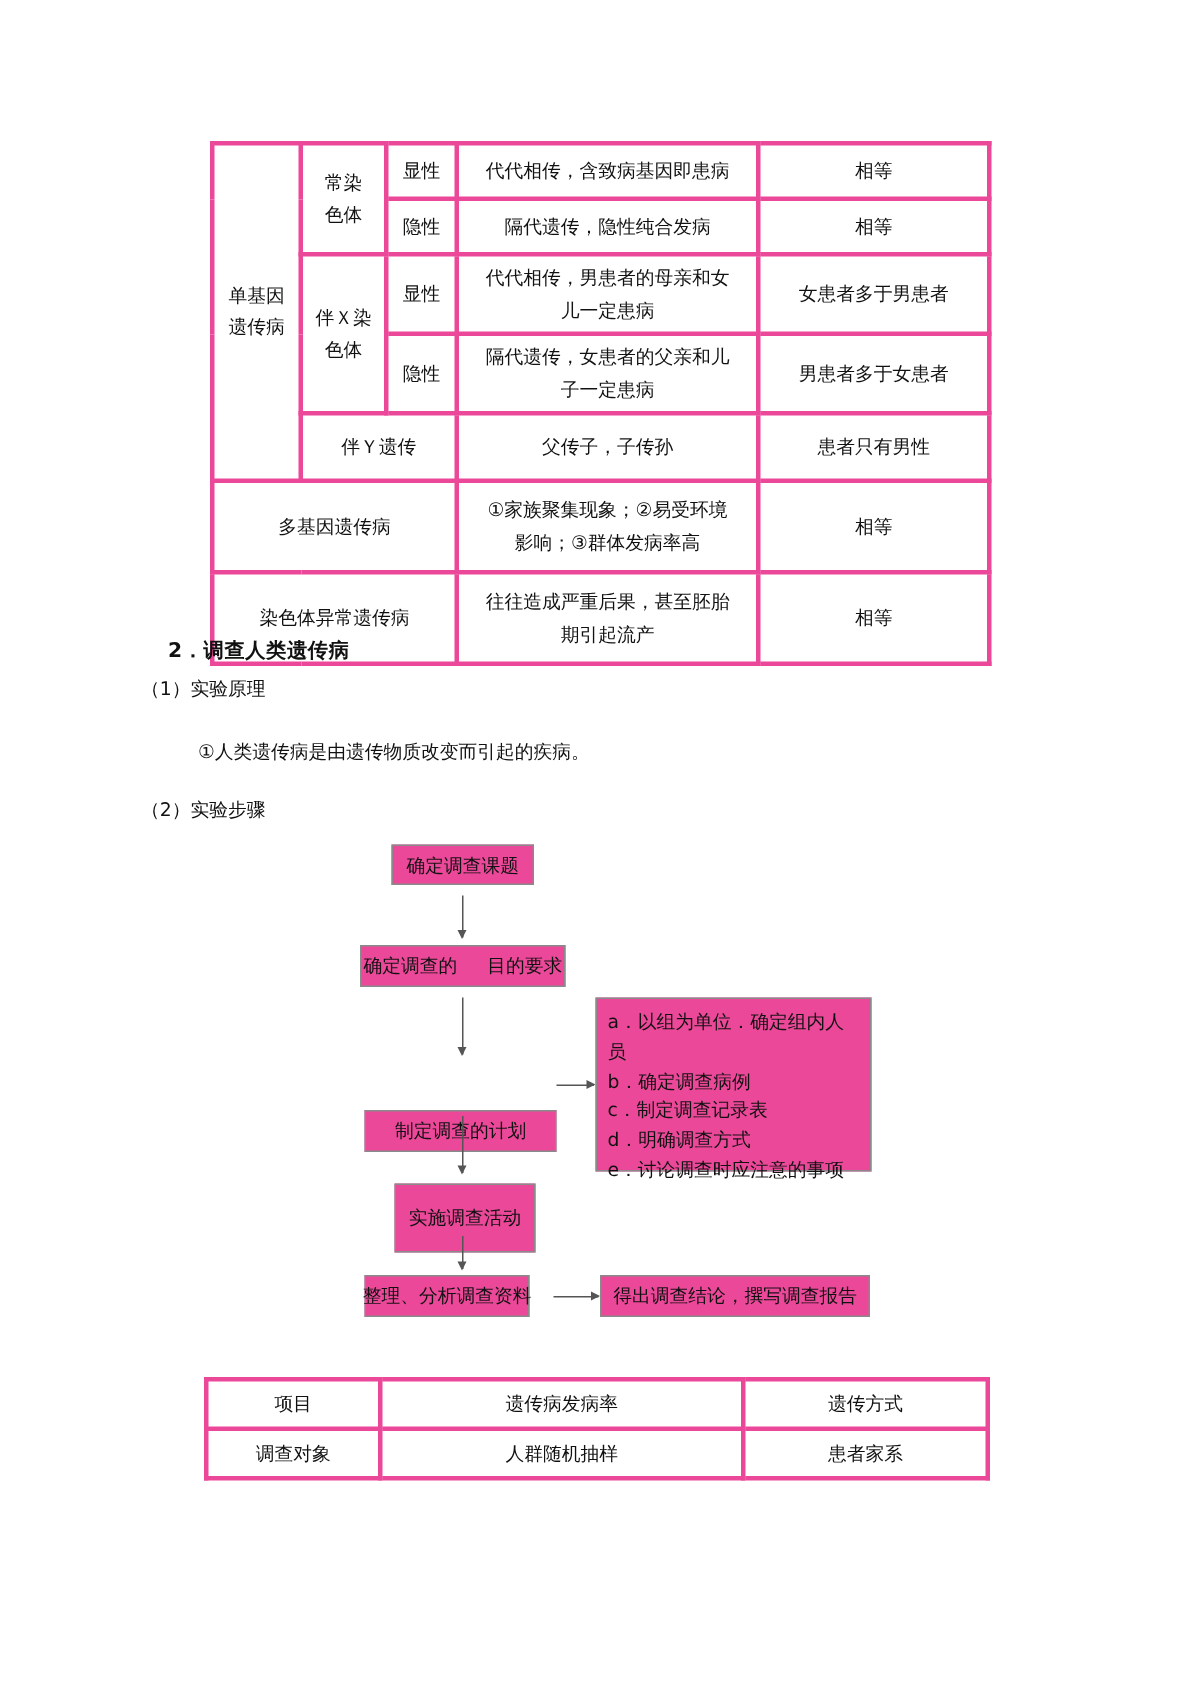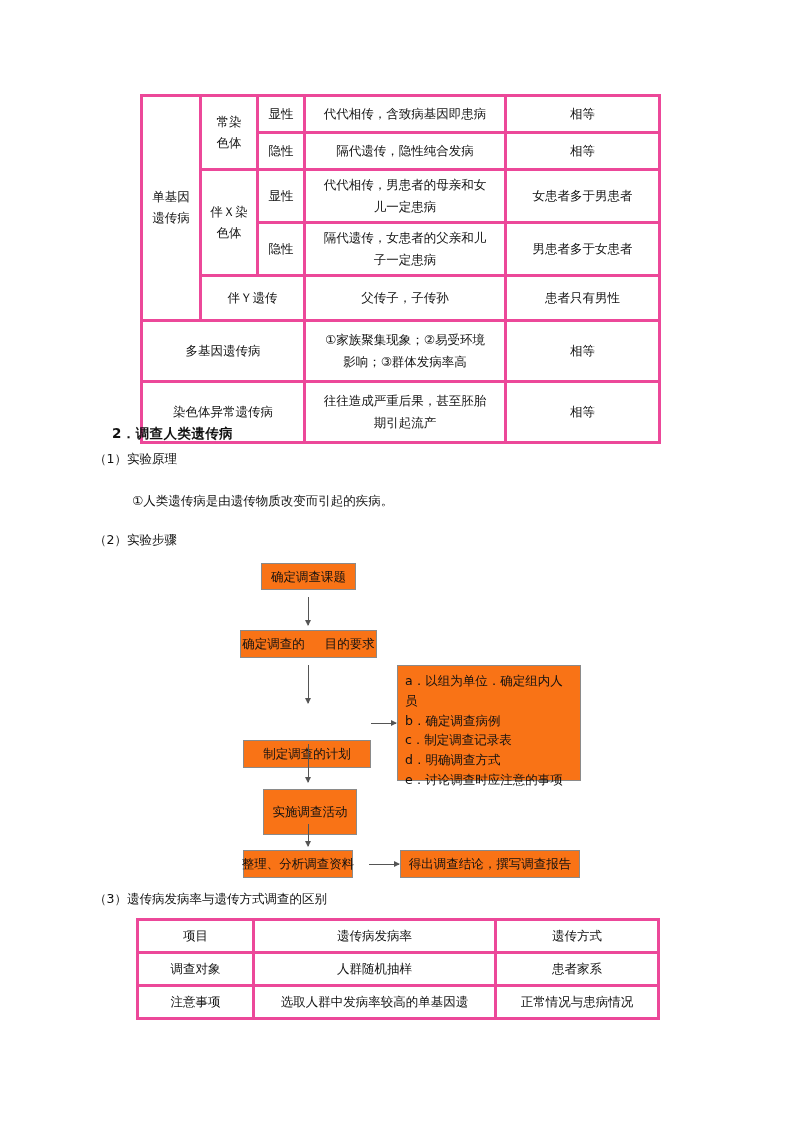--- a/index.html
+++ b/index.html
@@ -67,21 +67,21 @@
   .lvl2 {
     position: absolute;
     font-size: 12.5px;
   }
 
   
   .flow { position: absolute; }
   .fbox {
     position: absolute;
     border: 1px solid #8a8a8a;
-    background: #f97316;
+    background: #ec4899;
     font-size: 12.5px;
     line-height: 1.25;
     display: flex;
     align-items: center;
     justify-content: center;
     white-space: nowrap;
     box-sizing: border-box;
   }
   .fbox.listbox {
     display: block;
@@ -259,40 +259,34 @@
     <div class="arrow-h" style="left:369px; top:864px; width:30px;"></div>
 
     <div class="fbox" style="left:400px; top:850px; width:180px; height:28px;">
       <span>得出</span>
         <span class="u">调查</span>
         <span>结论，撰写</span>
         <span class="u">调查报告</span>
     </div>
   </div>
 
-  <div class="lvl1" style="left:94px; top:891px;">（3）遗传病发病率与遗传方式调查的区别</div>
 
   <table class="doc-table" id="table-survey-diff">
     <colgroup>
       <col style="width:116px">
       <col style="width:242px">
       <col style="width:163px">
     </colgroup>
     <tbody>
       <tr>
         <td class="l">项目</td>
         <td>遗传病发病率</td>
         <td>遗传方式</td>
       </tr>
       <tr>
         <td class="l">调查对象</td>
         <td>人群随机抽样</td>
         <td><span class="u">患者家系</span></td>
       </tr>
-      <tr>
-        <td class="l">注意事项</td>
-        <td><span>选取人群中发病率较高的</span><span class="u">单基因</span><span>遗</span></td>
-        <td>正常情况与患病情况</td>
-      </tr>
     </tbody>
   </table>
 
 </div>
 
 </body></html>

